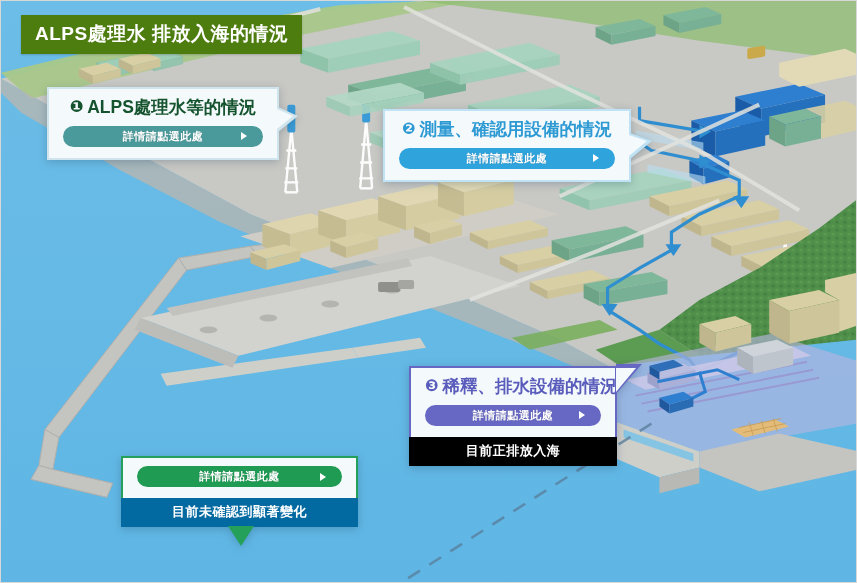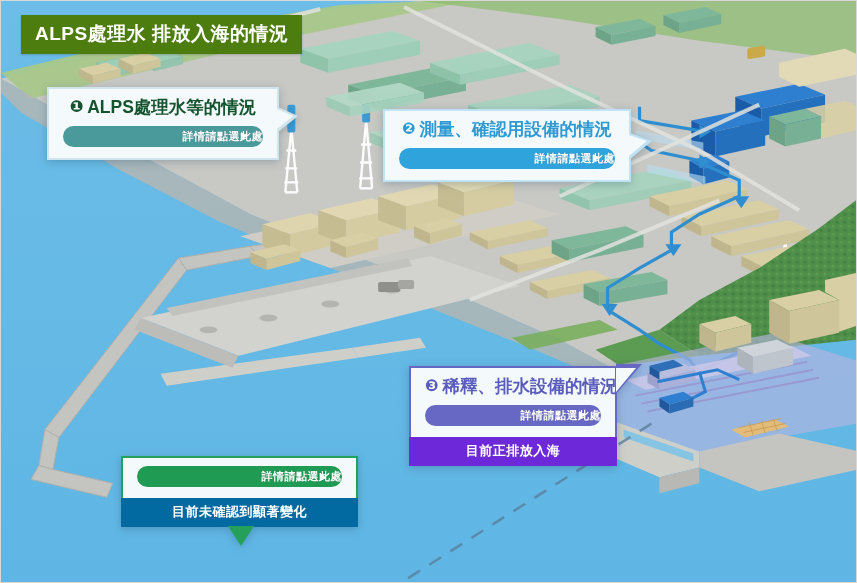--- a/index.html
+++ b/index.html
@@ -67,21 +67,21 @@
     display:block;
     width:100%;
     border-radius:40px;
     height:21px;
     line-height:21px;
     cursor:pointer;
     box-sizing:border-box;
   }
   .callout .btn .btn-label{
     display:block;
-    text-align:right;
+    text-align:center;
     color:#ffffff;
     font-size:11px;
     font-weight:bold;
     letter-spacing:.5px;
     line-height:21px;
     text-shadow:0 0 1px rgba(0,0,0,.25);
   }
   .callout .btn .arrow{
     position:absolute;
     right:16px;top:50%;
@@ -139,21 +139,21 @@
     border-left:18px solid #f4f9fb;
     border-top:6px solid transparent;
     border-bottom:15px solid transparent;
   }
 
   
   #callout-3{left:408px;top:365px;width:208px;}
   #callout-3 .card{border-color:#6668c4;border-bottom:none;}
   #callout-3 .heading{color:#5a5cbb;}
   #callout-3 .btn{background:#6668c4;}
-  #callout-3 .status{background:#6d28d9;}
+  #callout-3 .status{background:#000000;}
   #callout-3 .tail-shape{
     position:absolute;right:-25px;top:-2px;
     width:0;height:0;
     border-left:26px solid #6668c4;
     border-top:0 solid transparent;
     border-bottom:30px solid transparent;
   }
   #callout-3 .tail-inner{
     position:absolute;right:-19px;top:2px;
     width:0;height:0;

